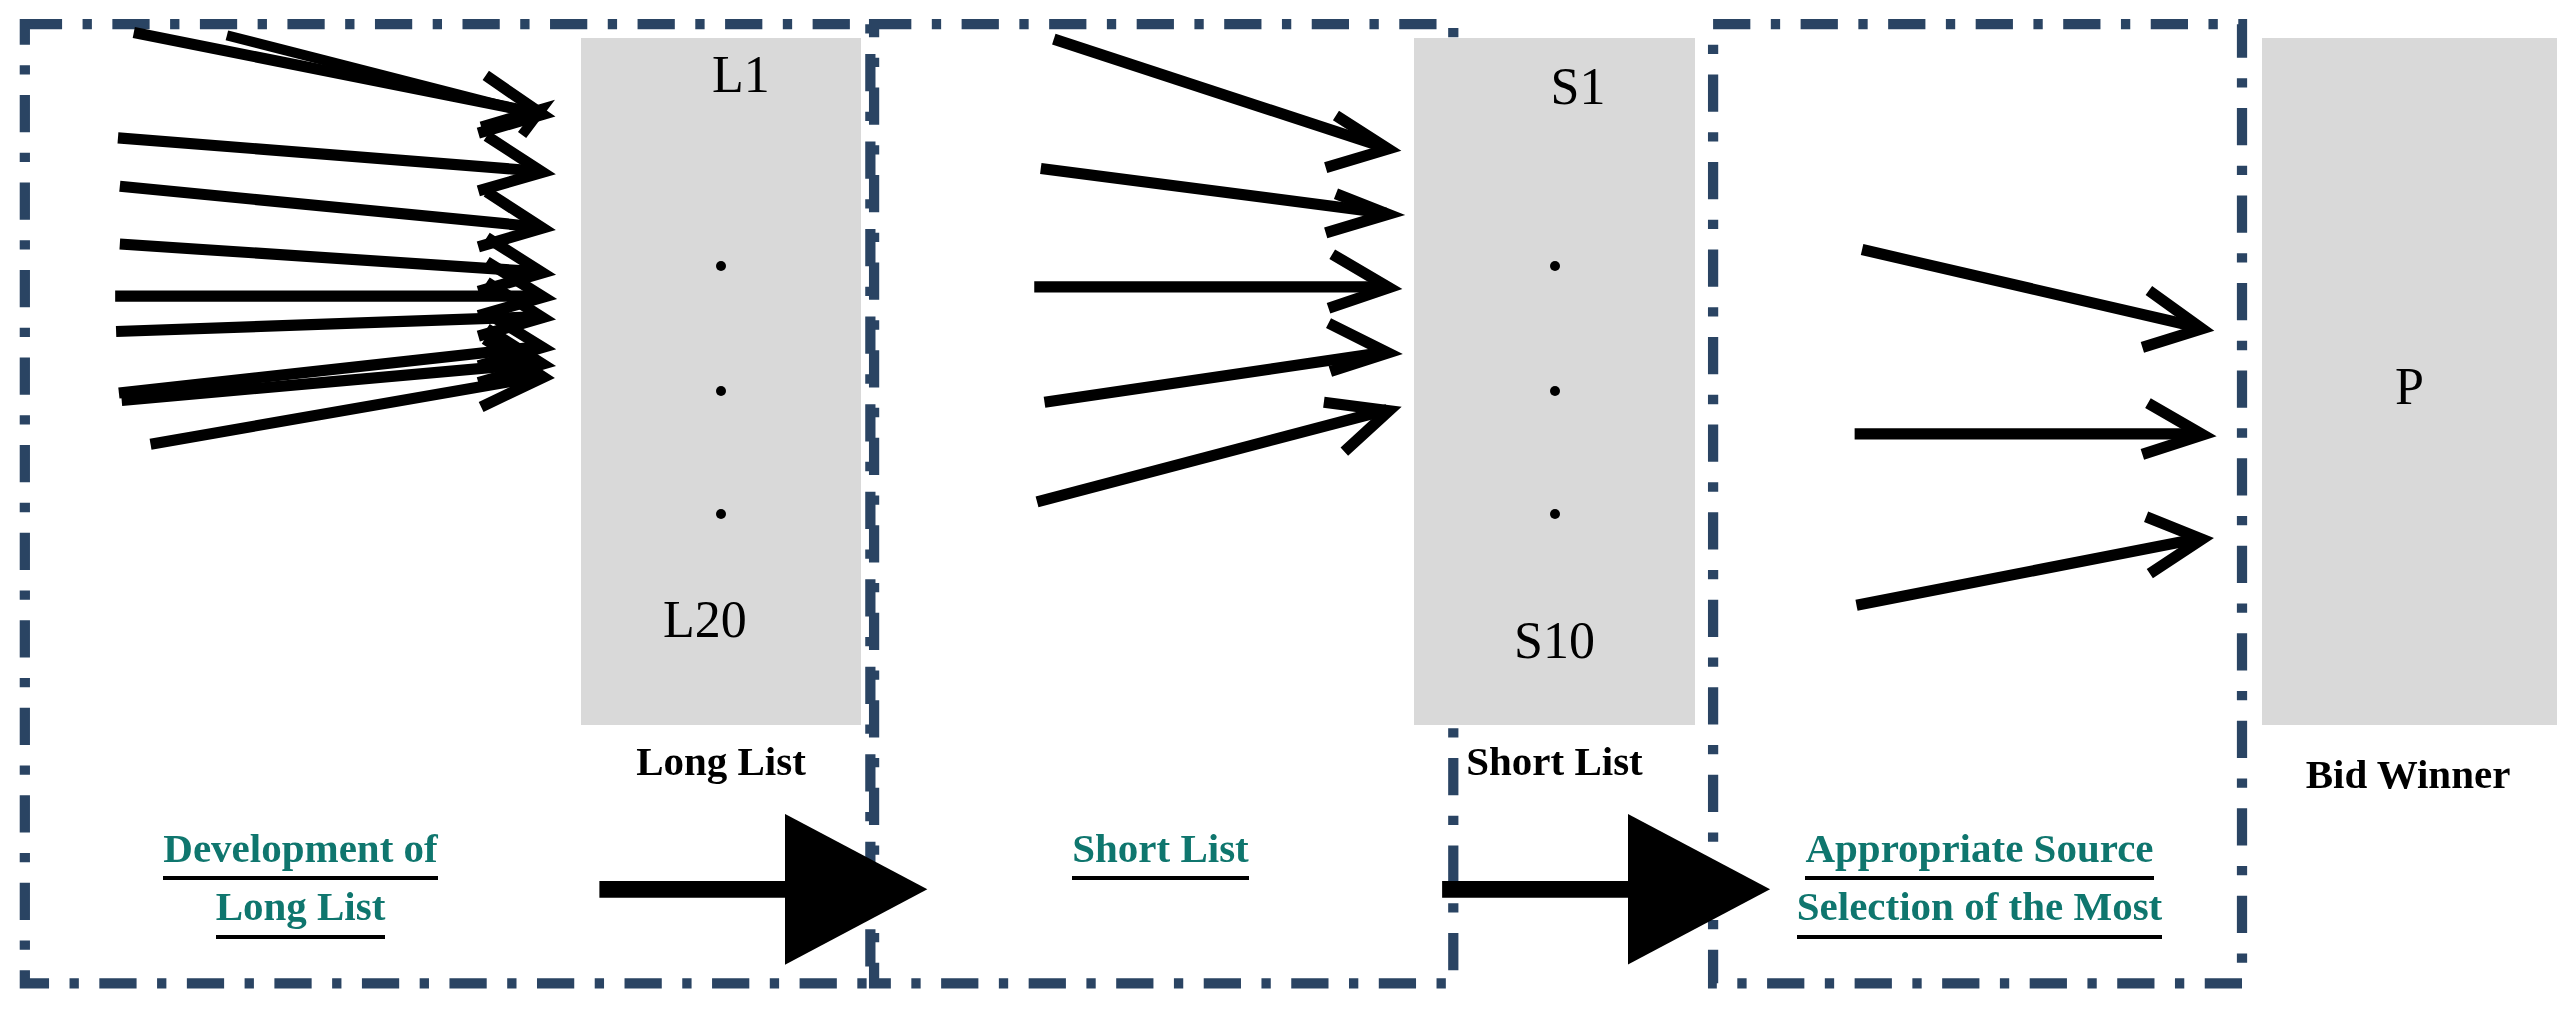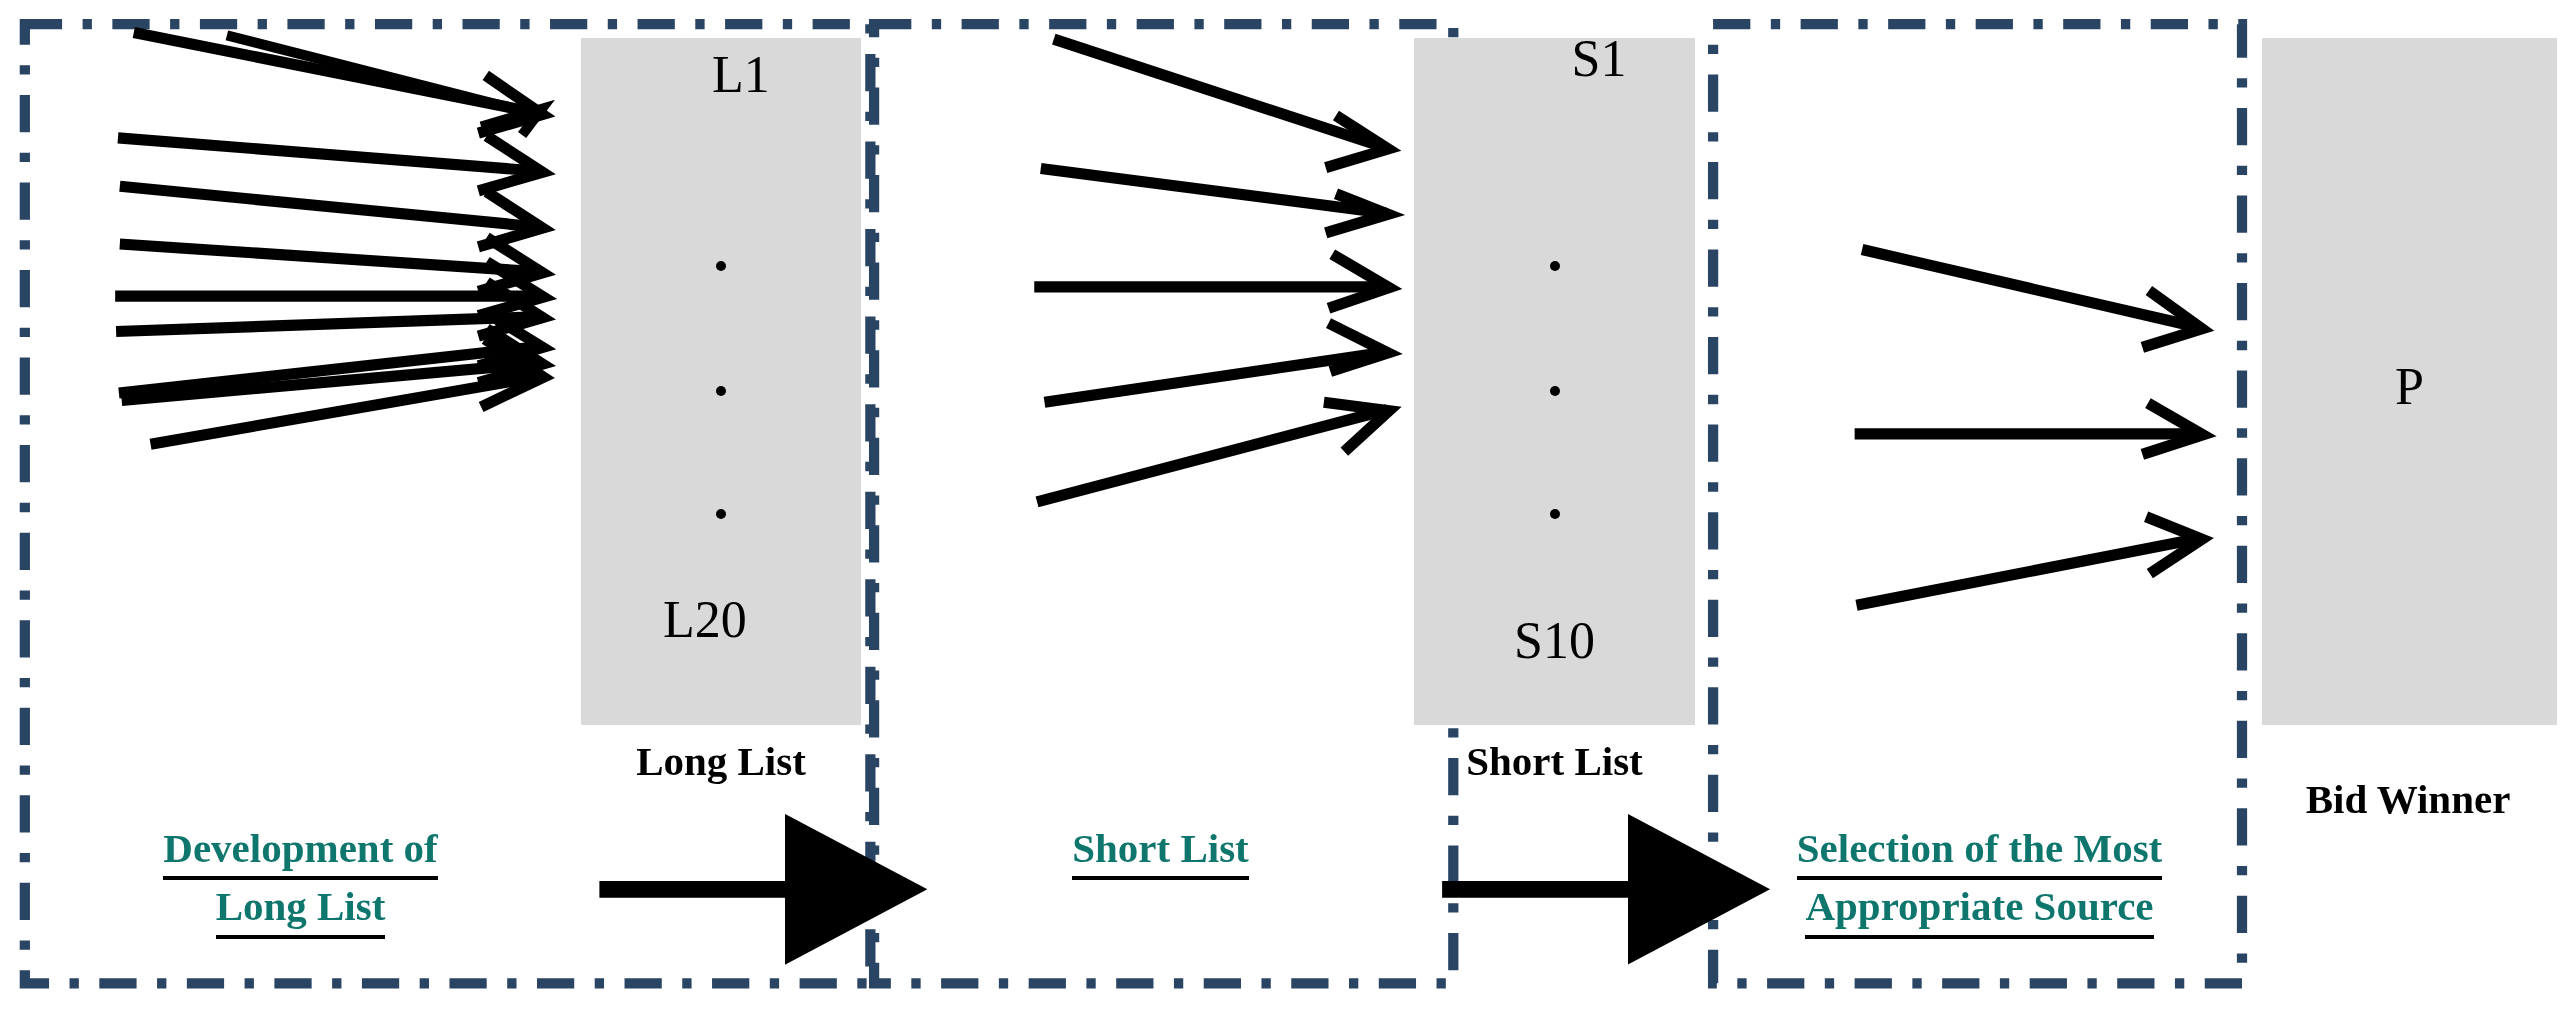--- a/index.html
+++ b/index.html
@@ -125,34 +125,34 @@
   <div class="ellipsis-dot" style="left:716px;top:509px;"></div>
   <div class="box-label" style="left:581px;top:594px;width:248px;">L20</div>
   <div class="caption" style="left:581px;top:739px;width:280px;">Long List</div>
 
   <div class="stage-title" style="left:56px;top:822px;width:489px;">
     <span class="ln"><span>Development of</span></span>
     <span class="ln"><span>Long List</span></span>
   </div>
 
   <div class="gray-box" style="left:1414px;top:38px;width:281px;height:687px;"></div>
-  <div class="box-label" style="left:1414px;top:33px;width:328px;padding-left:21px;">S1</div>
+  <div class="box-label" style="left:1414px;top:61px;width:328px;">S1</div>
   <div class="ellipsis-dot" style="left:1550px;top:261px;"></div>
   <div class="ellipsis-dot" style="left:1550px;top:386px;"></div>
   <div class="ellipsis-dot" style="left:1550px;top:509px;"></div>
   <div class="box-label" style="left:1414px;top:615px;width:281px;">S10</div>
   <div class="caption" style="left:1414px;top:739px;width:281px;">Short List</div>
 
   <div class="stage-title" style="left:932px;top:822px;width:457px;">
     <span class="ln"><span>Short List</span></span>
   </div>
 
   <div class="gray-box" style="left:2262px;top:38px;width:295px;height:687px;"></div>
   <div class="box-label" style="left:2262px;top:361px;width:295px;">P</div>
-  <div class="caption" style="left:2245px;top:777px;width:326px;">Bid Winner</div>
+  <div class="caption" style="left:2245px;top:752px;width:326px;">Bid Winner</div>
 
   <div class="stage-title" style="left:1728px;top:822px;width:503px;">
+    <span class="ln"><span>Appropriate Source</span></span>
     <span class="ln"><span>Selection of the Most</span></span>
-    <span class="ln"><span>Appropriate Source</span></span>
   </div>
 
 </div>
 
 
 </body></html>

